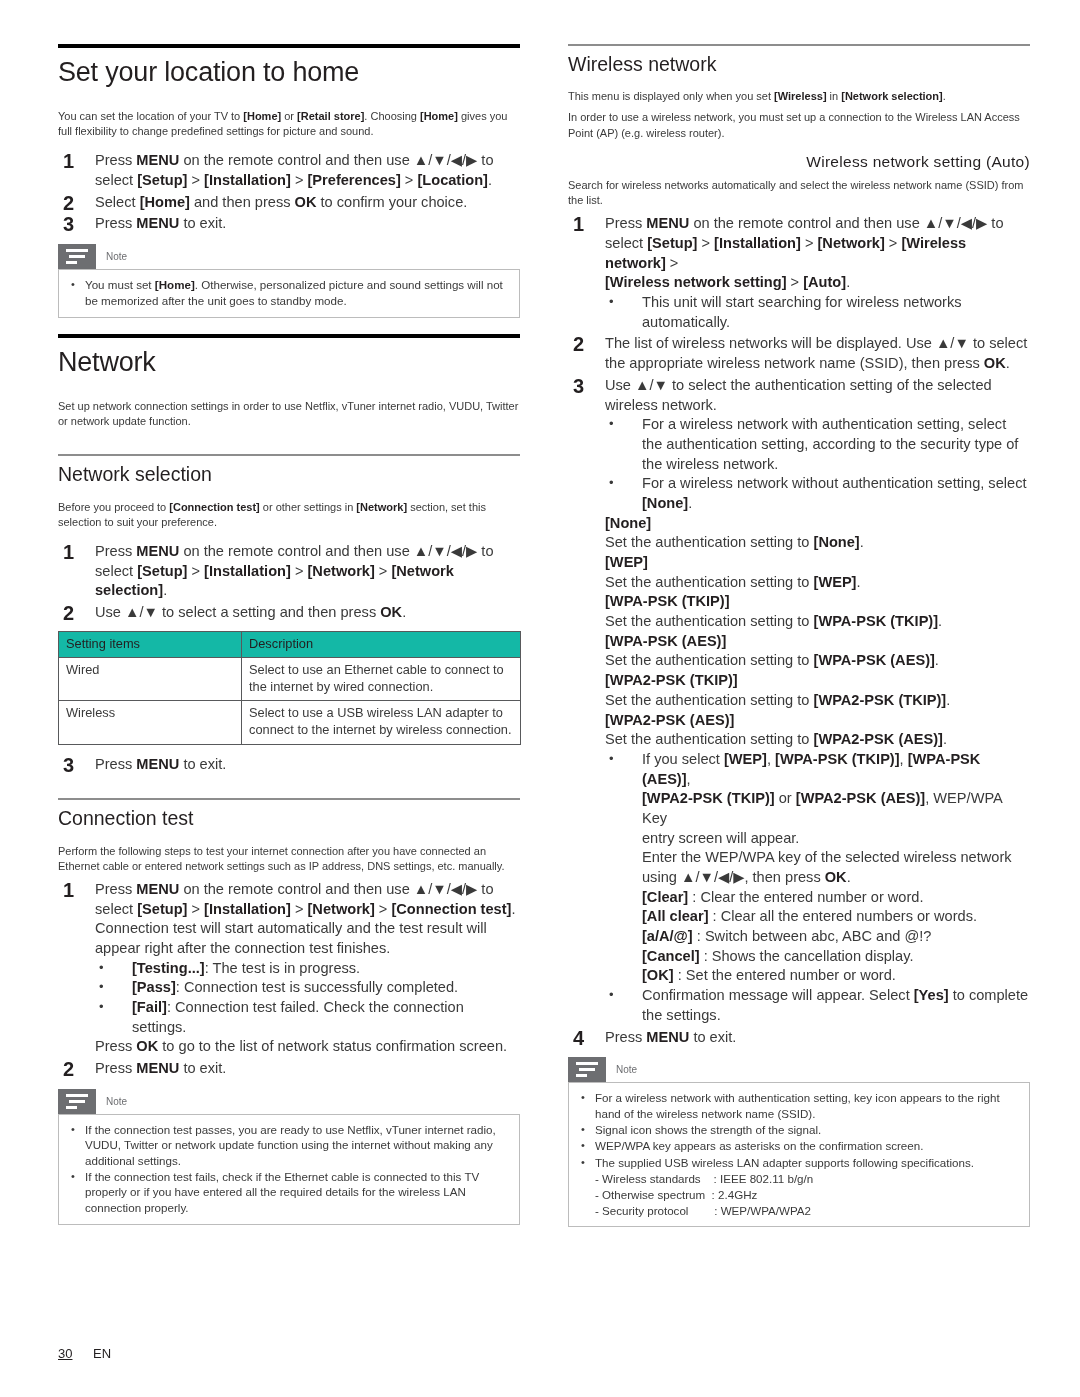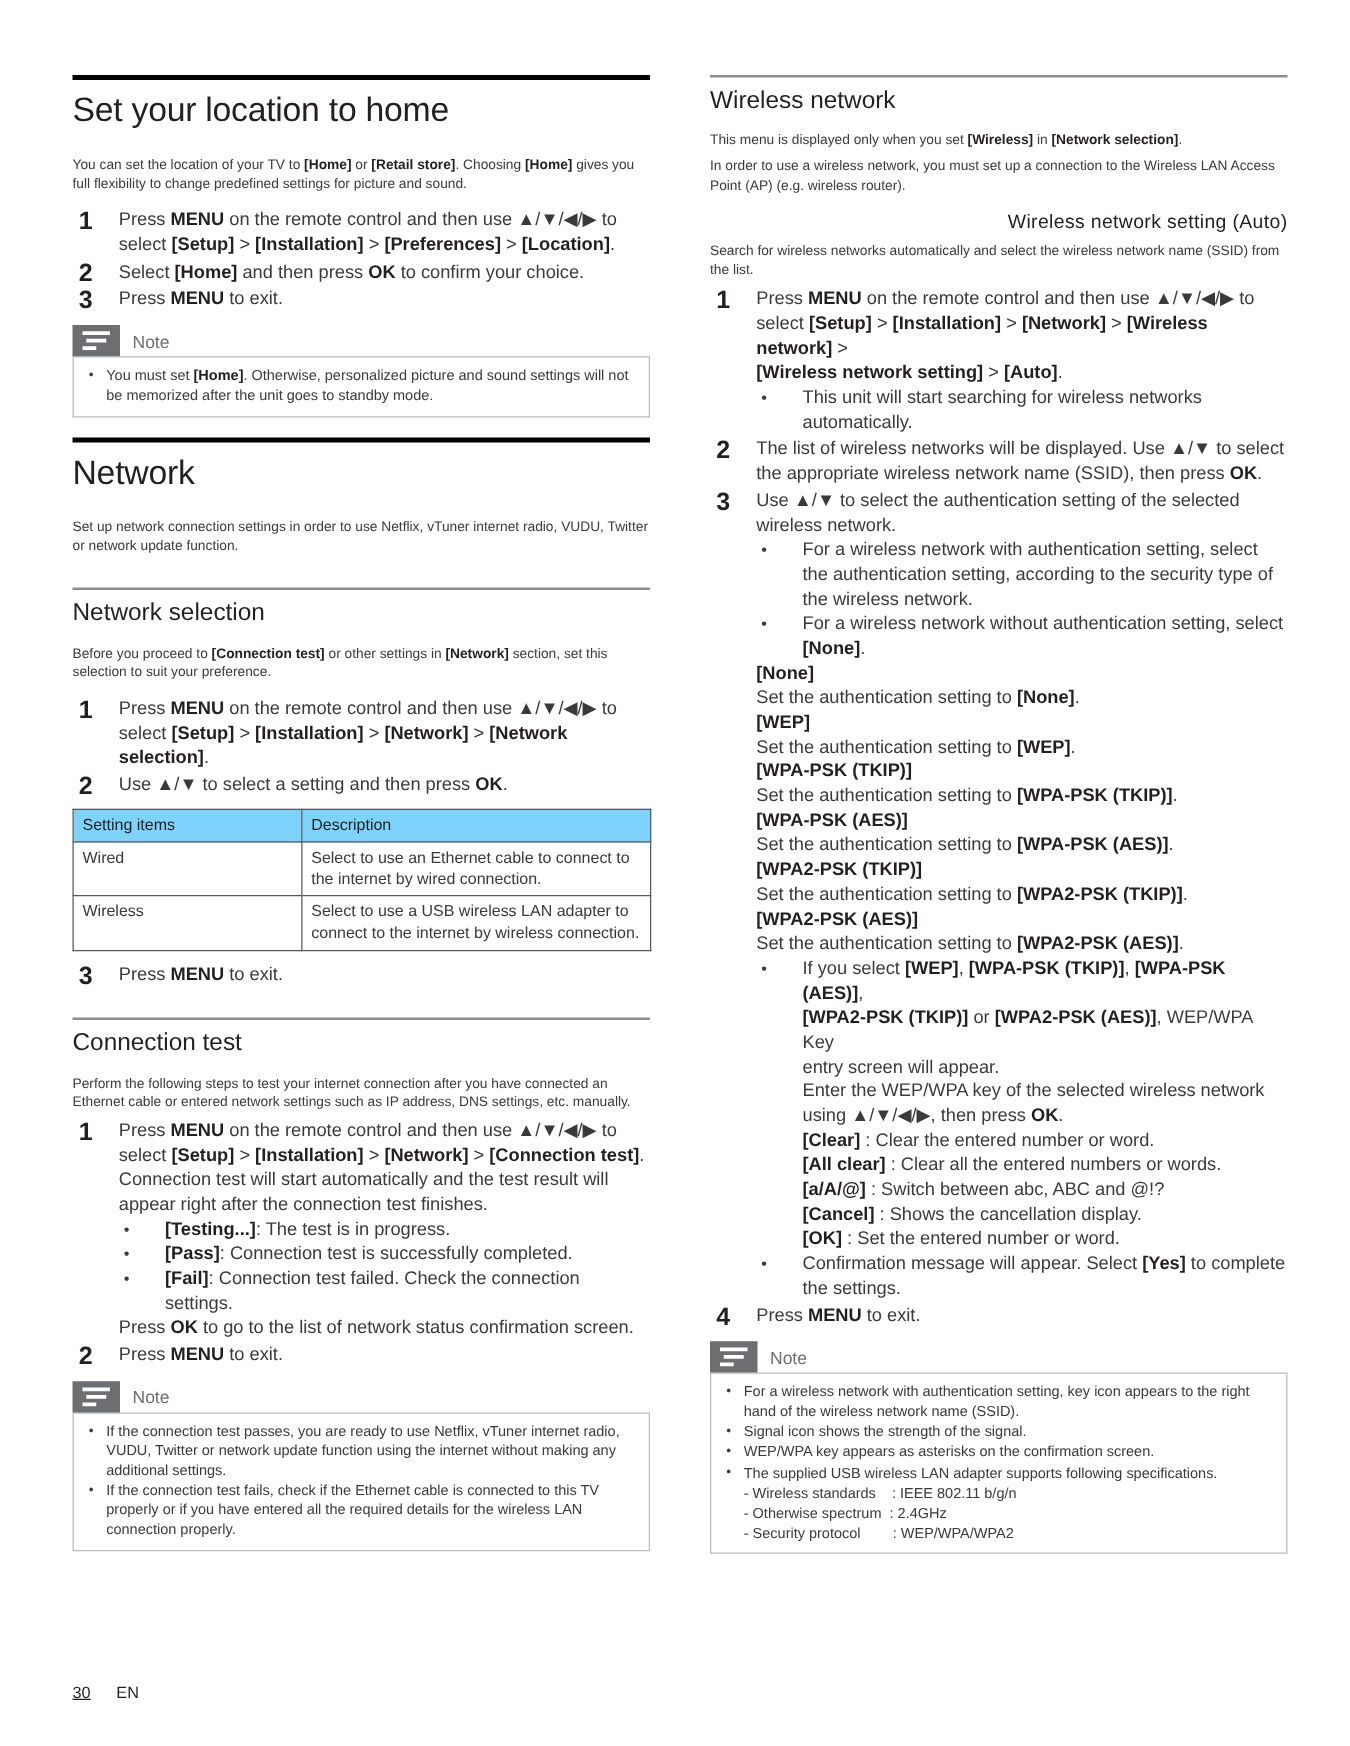--- a/index.html
+++ b/index.html
@@ -11,21 +11,20 @@
     width: 1080px;
     height: 1397px;
     font-family: "Liberation Sans", sans-serif;
     color: #231f20;
     position: relative;
     overflow: hidden;
   }
   .page {
     position: absolute;
     inset: 0;
-    margin-top: 16px;
   }
   .col {
     position: absolute;
     top: 44px;
     width: 462px;
   }
   .col-left  { left: 58px; }
   .col-right { left: 568px; }
 
   
@@ -139,21 +138,21 @@
   }
   .note-icon i {
     display: block;
     height: 3px;
     background: #ffffff;
   }
   .note-icon i.l1 { width: 22px; }
   .note-icon i.l2 { width: 16px; }
   .note-icon i.l3 { width: 11px; margin-right: 11px; }
   .note-label {
-    font-size: 14px;
+    font-size: 10px;
     color: #6d6e71;
     padding-left: 10px;
     align-self: center;
   }
   .note-body {
     border: 1px solid #bcbcbc;
     border-top: 1px solid #bcbcbc;
     padding: 7px 10px 8px 10px;
   }
   ul.note-list {
@@ -195,21 +194,21 @@
     border: 1px solid #58595b;
     padding: 4px 7px 5px 7px;
     font-size: 12.8px;
     line-height: 1.3;
     vertical-align: top;
     color: #3a3a3a;
     font-weight: 400;
     text-align: left;
   }
   table.settings th {
-    background: #7dd3fc;
+    background: #14b8a6;
     color: #231f20;
   }
   table.settings col.c1 { width: 183px; }
   table.settings col.c2 { width: 279px; }
 
   
   .footer {
     position: absolute;
     left: 58px;
     bottom: 36px;

